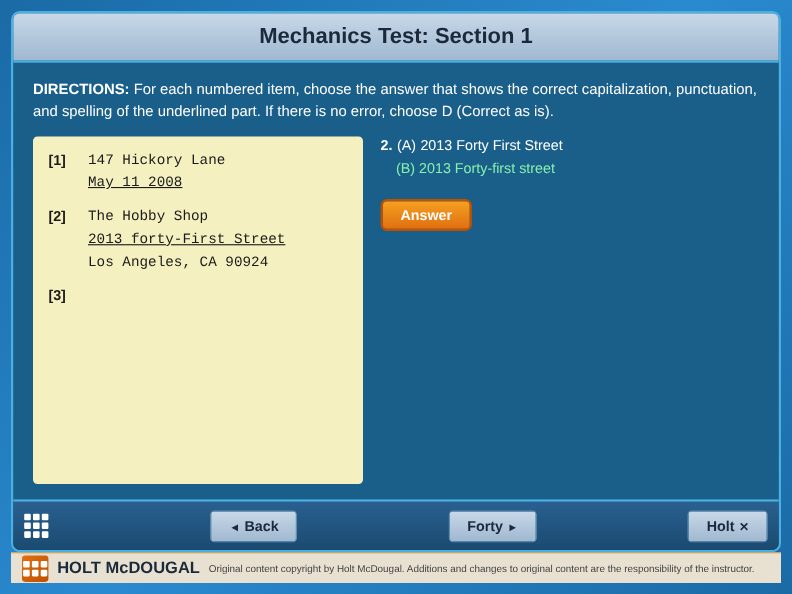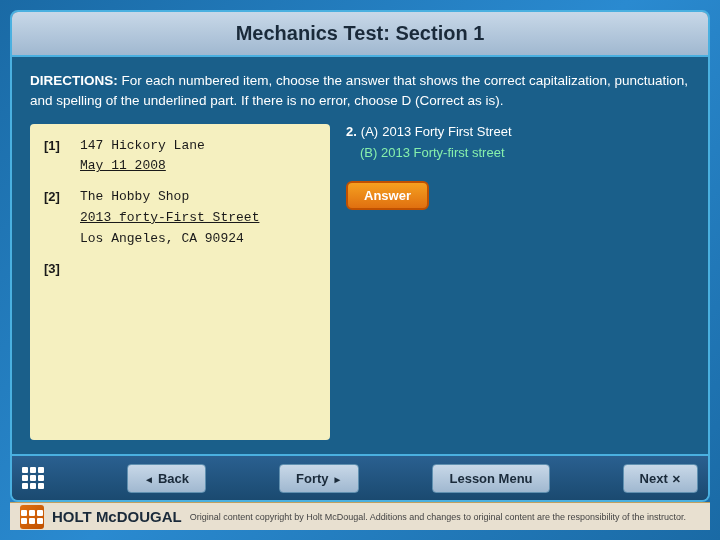--- a/index.html
+++ b/index.html
@@ -277,24 +277,23 @@
       <button class="nav-btn">
         <span class="arrow-left"></span>
         <span>Back</span>
       </button>
 
       <button class="nav-btn">
         <span>Forty</span>
         <span class="arrow-right"></span>
       </button>
 
-      <button class="nav-btn">Lesson Menu</button>
 
       <button class="nav-btn">
-        <span>Next</span>
+        <span>Holt</span>
         <span class="cross"></span>
       </button>
     </div>
   </div>
 
   <div class="footer">
     <div class="logo-icon">
       <div class="grid-icon">
         <div class="grid-dot"></div>
           <div class="grid-dot"></div>

